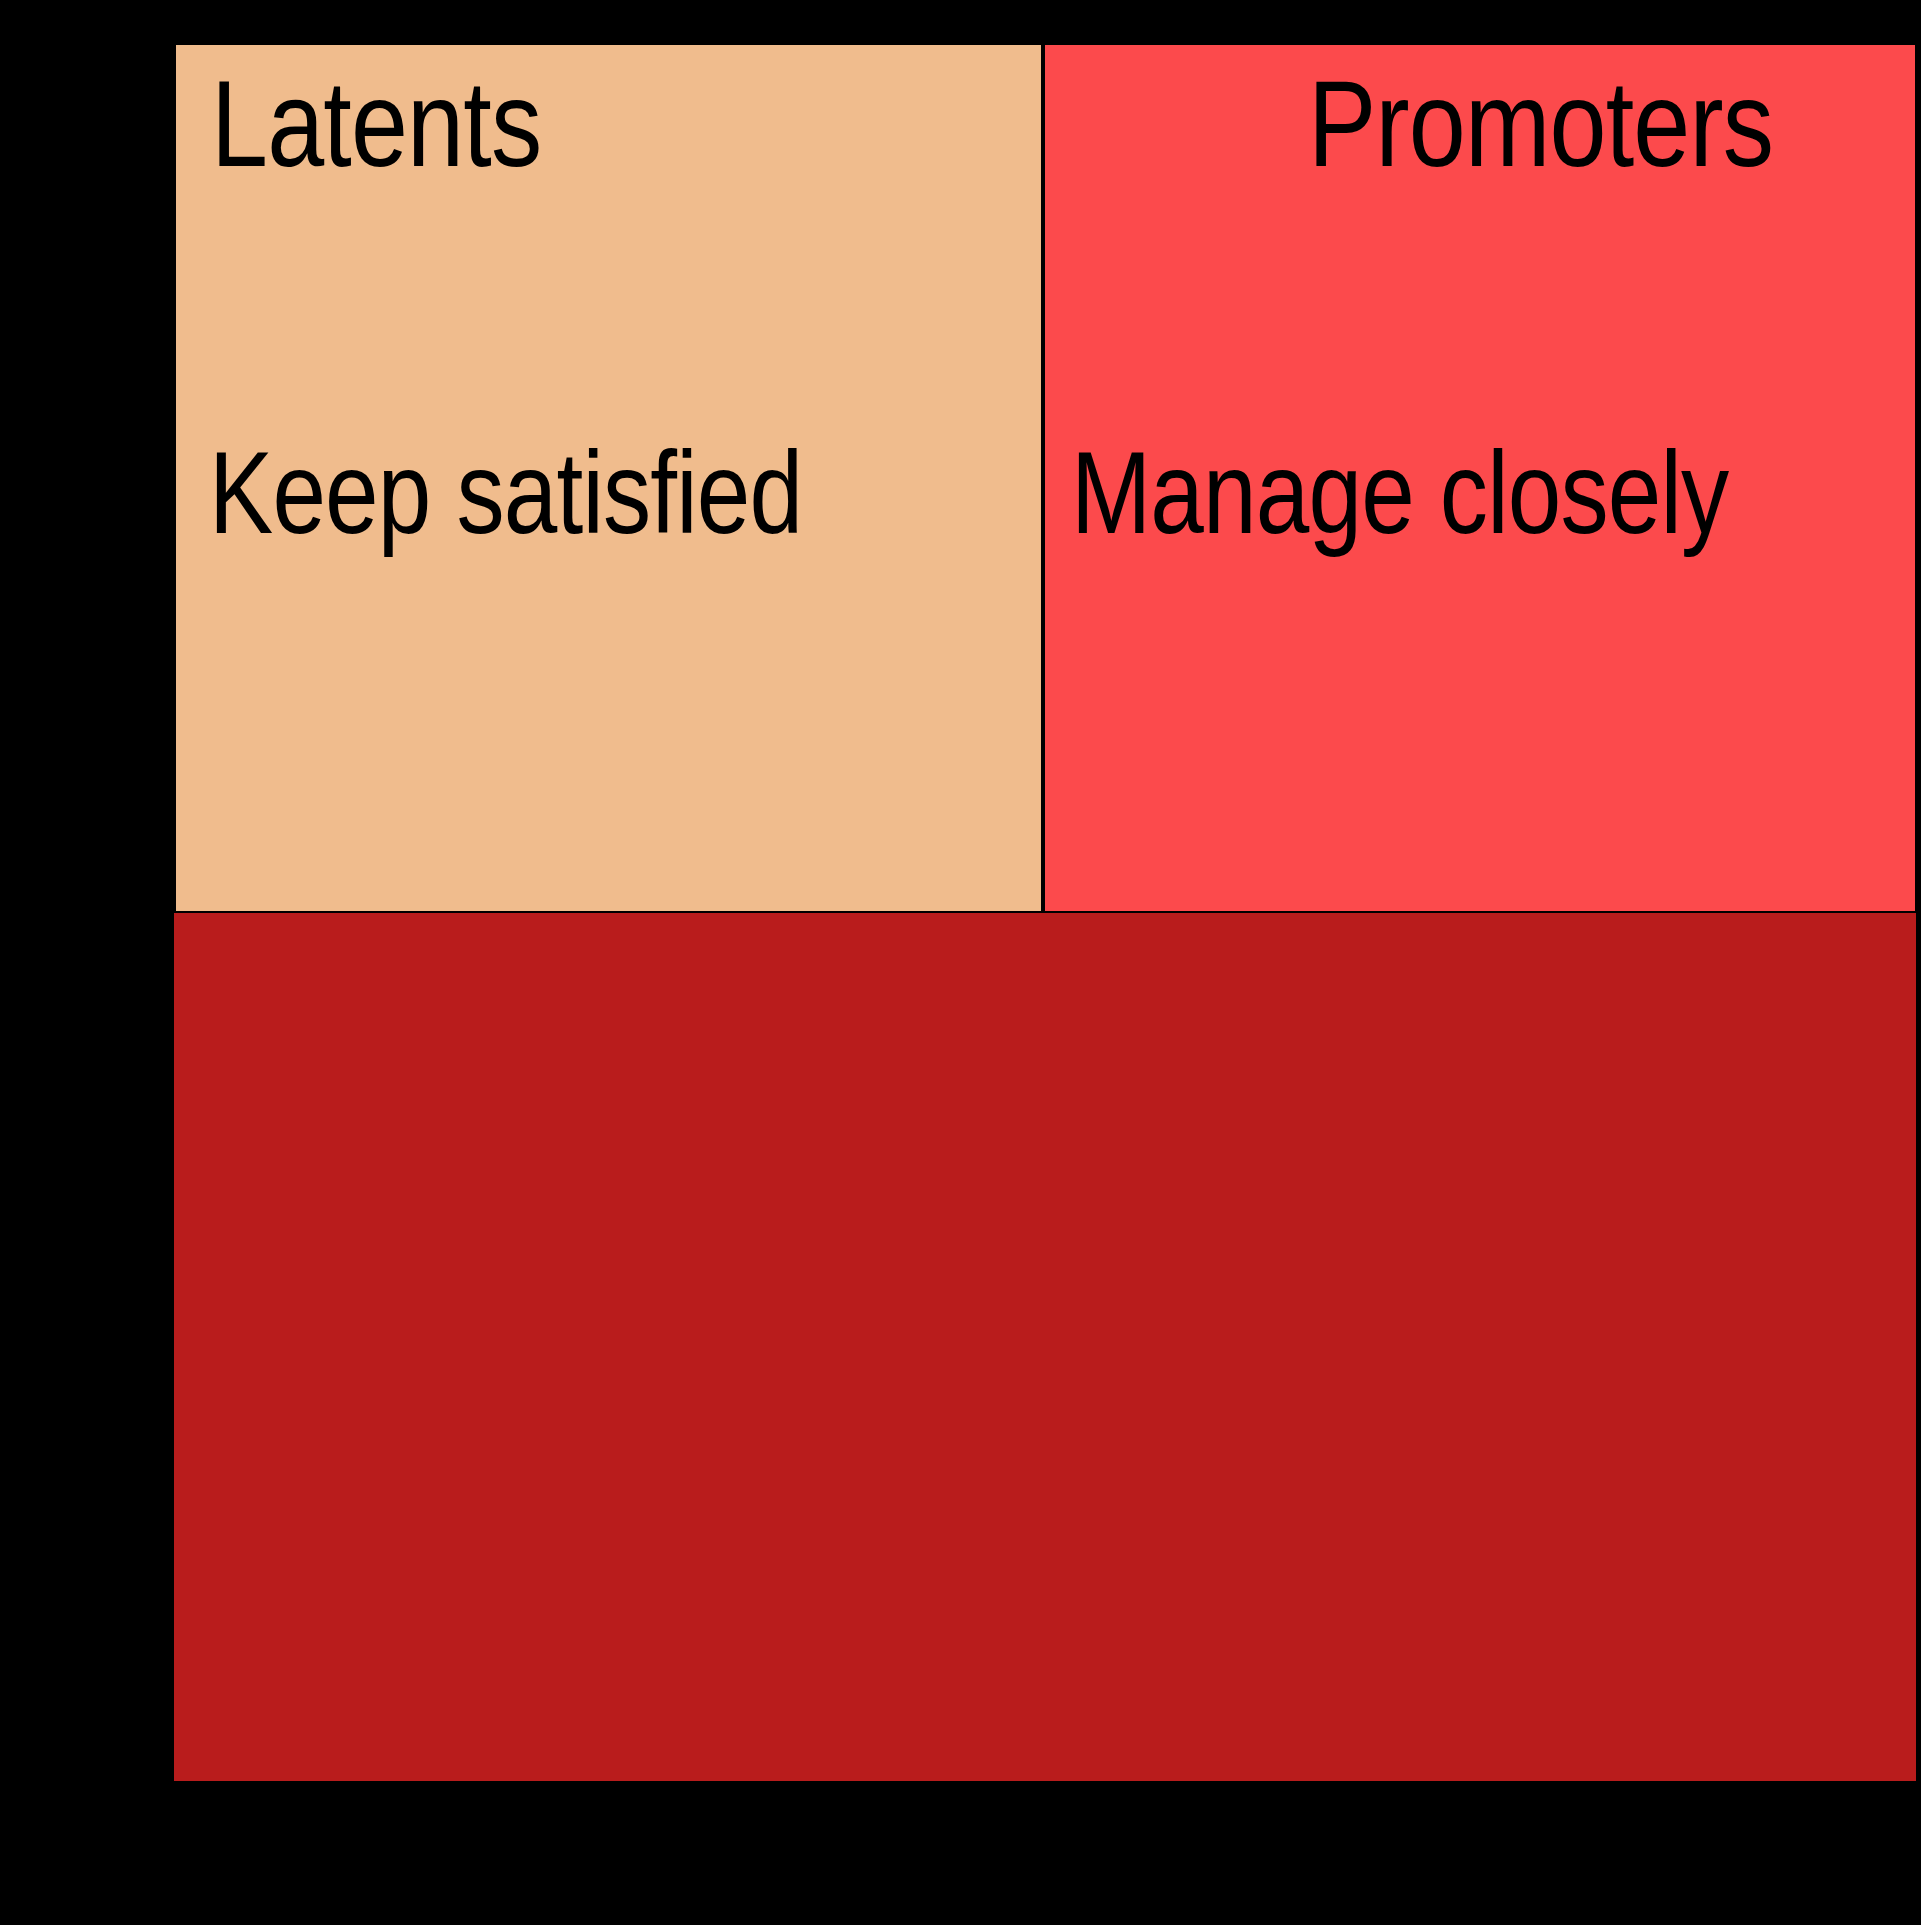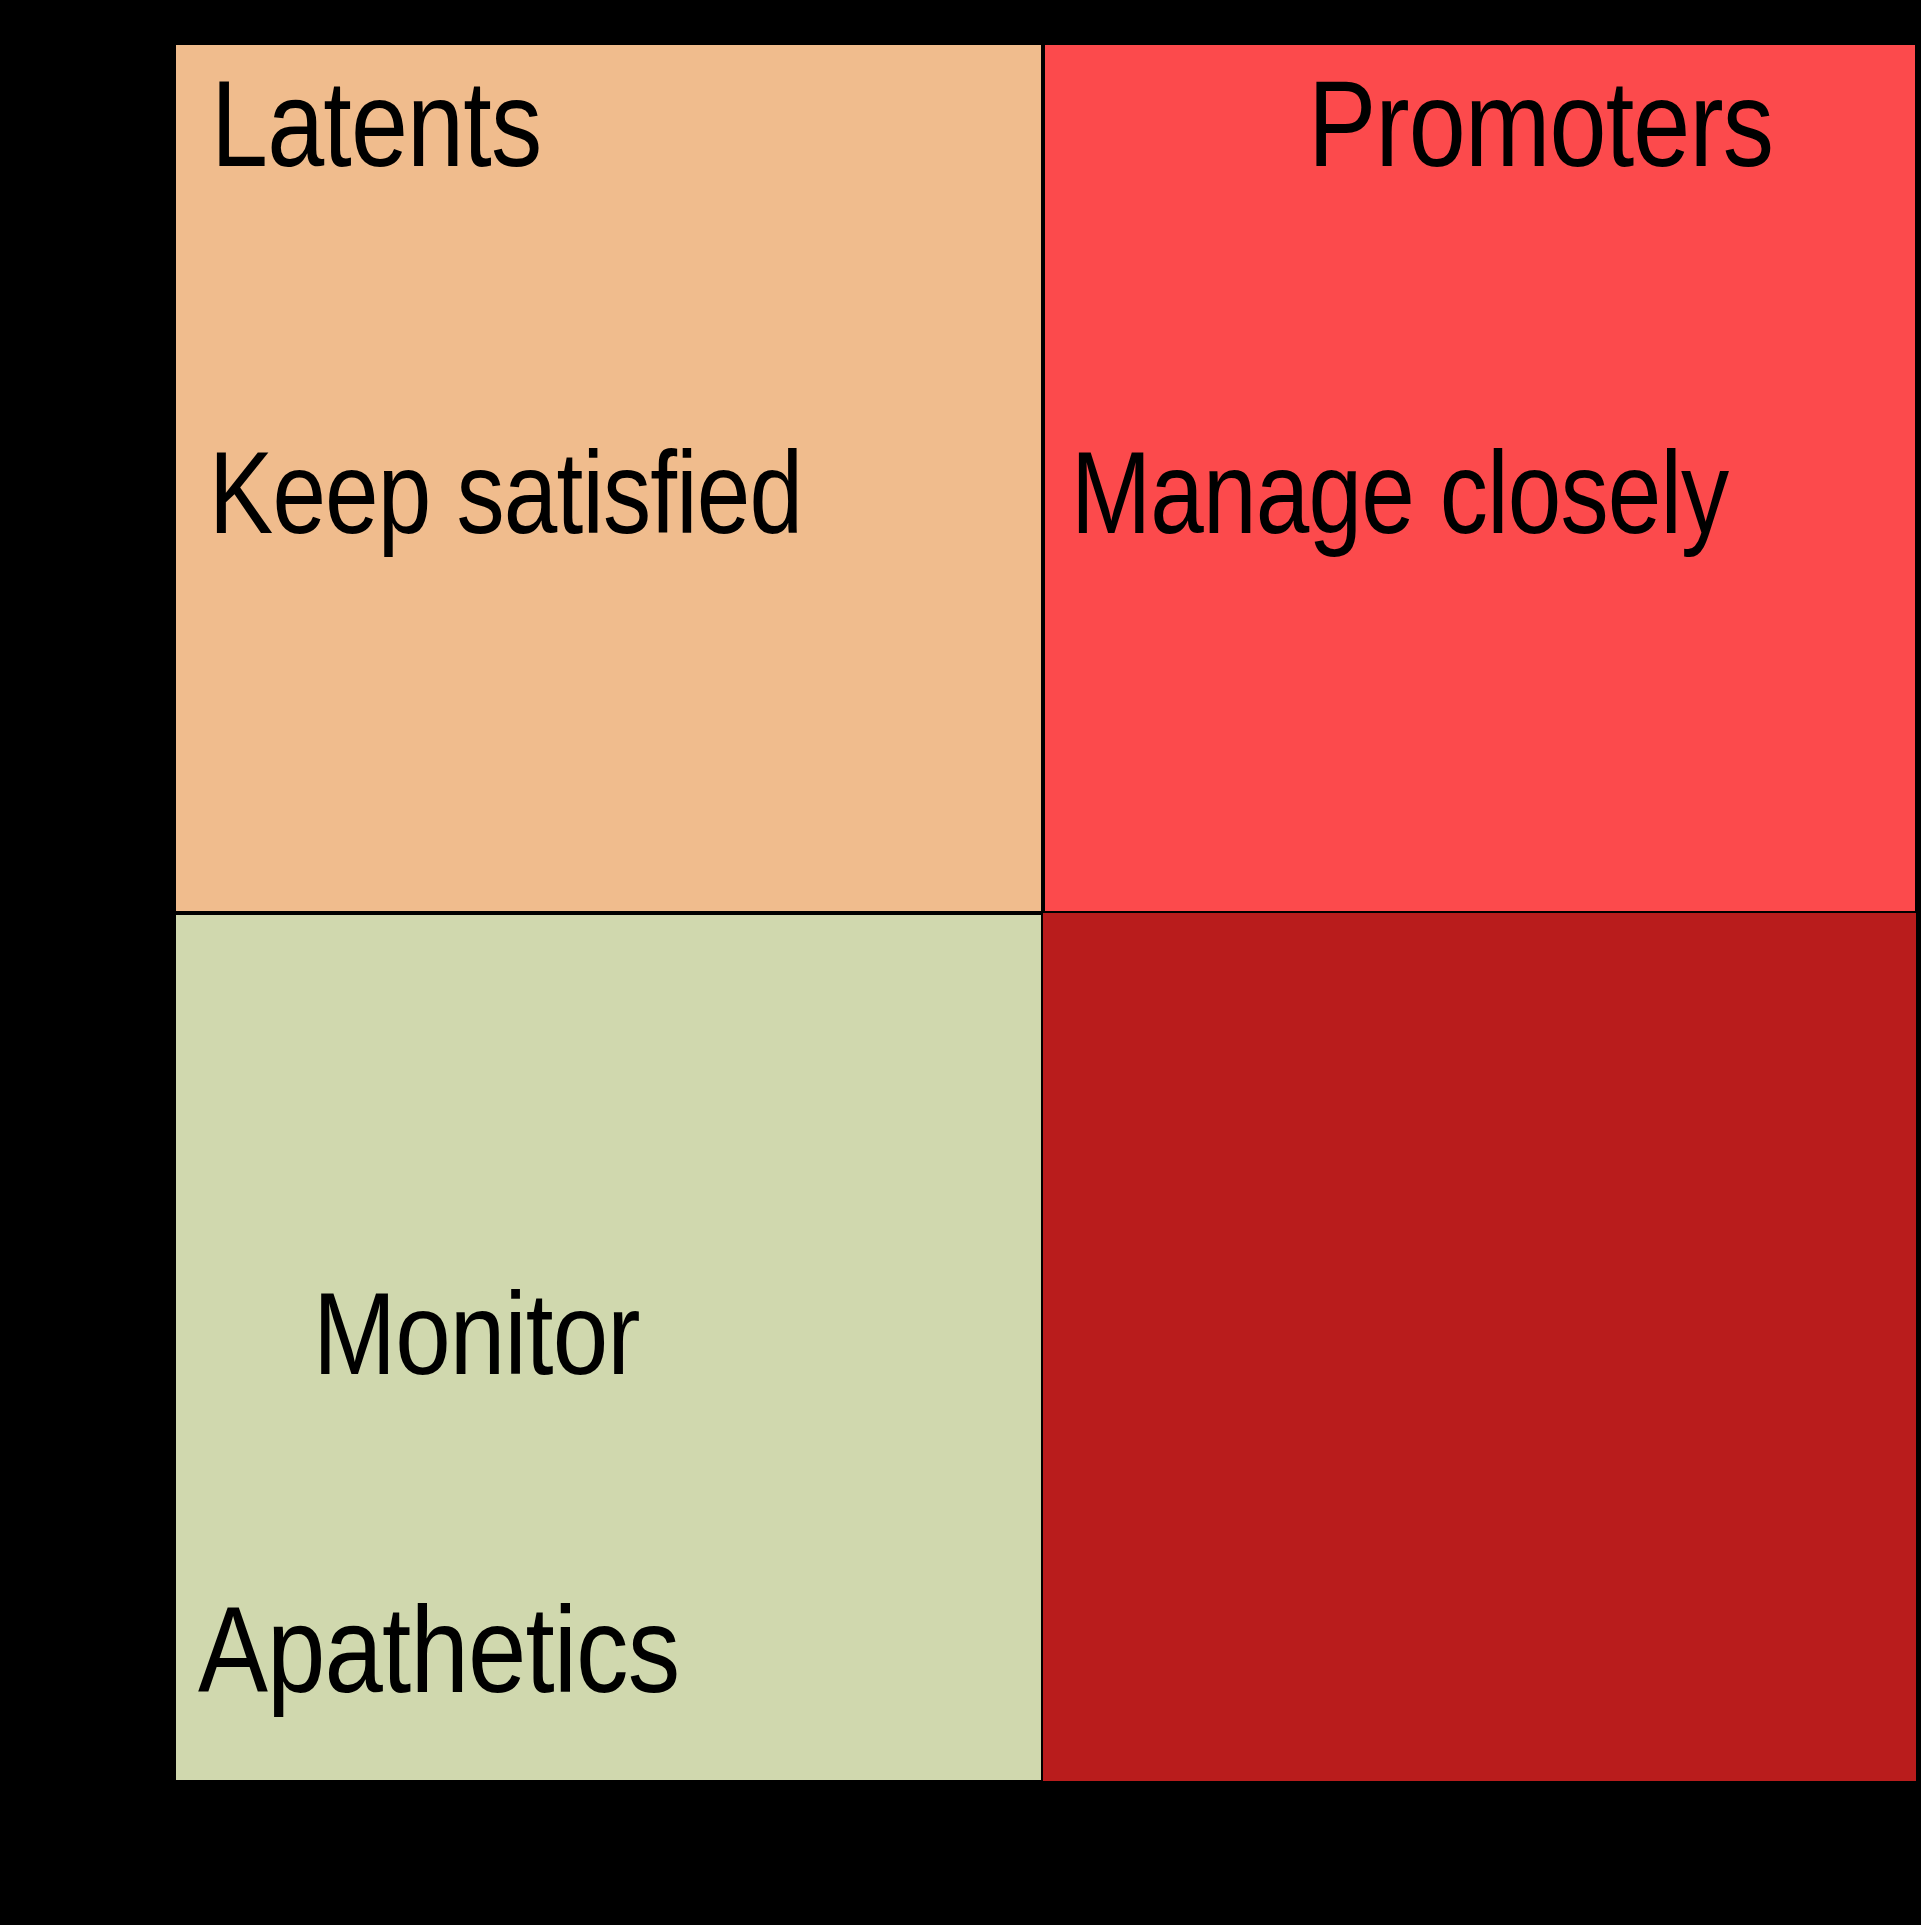--- a/index.html
+++ b/index.html
@@ -118,20 +118,16 @@
   <div class="quadrant q-latents">
     <div class="category-label">Latents</div>
     <div class="action-label">Keep satisfied</div>
   </div>
 
   <div class="quadrant q-promoters">
     <div class="category-label">Promoters</div>
     <div class="action-label">Manage closely</div>
   </div>
 
-  <div class="quadrant q-apathetics">
-    <div class="action-label">Monitor</div>
-    <div class="category-label">Apathetics</div>
-  </div>
 
 
 </div>
 
 
 </body></html>

